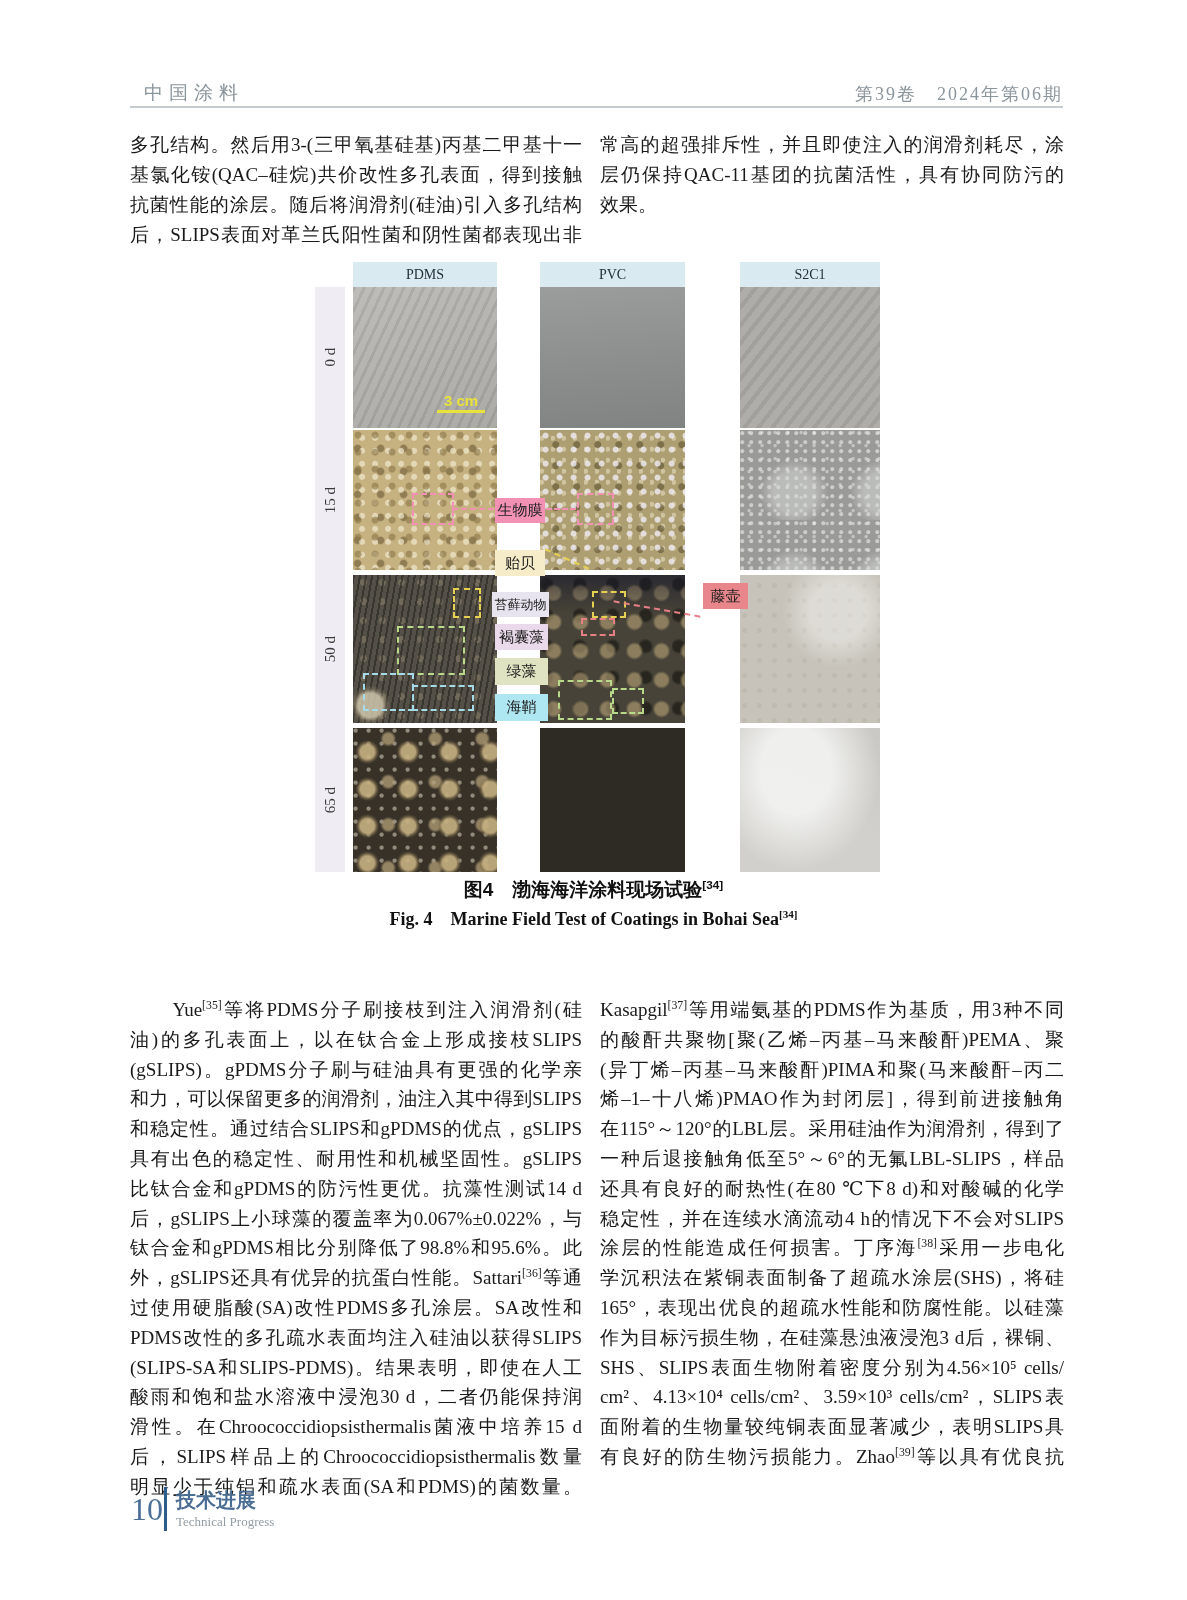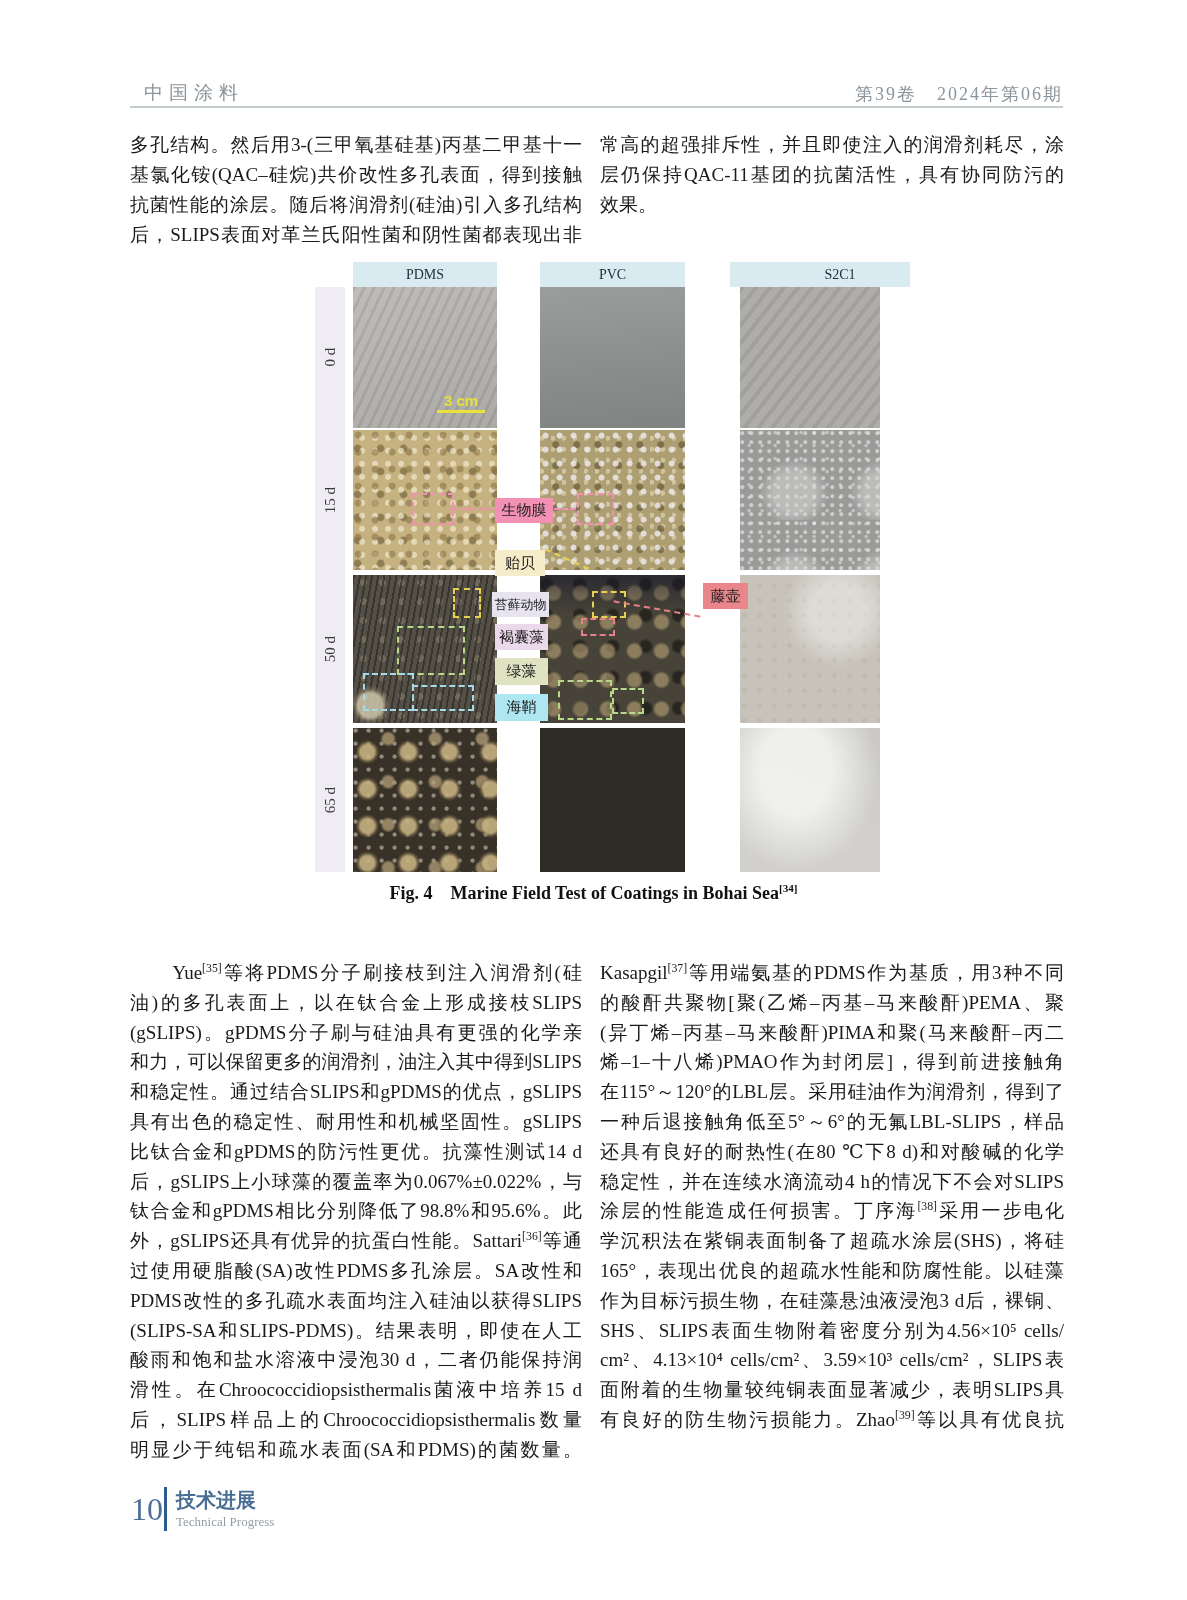--- a/index.html
+++ b/index.html
@@ -11,32 +11,32 @@
   .hdr-issue{position:absolute;left:0;top:82px;width:1063px;text-align:right;font-size:18px;color:#8b959c;letter-spacing:2px;}
   .hdr-rule{position:absolute;left:130px;top:106px;width:933px;height:2px;background:#c5cccf;}
 
   
   .textblock{position:absolute;left:130px;display:flex;gap:18px;}
   .textblock.top{top:130px;}
   .textblock.body{top:958px;}
   .col{font-size:19px;line-height:30px;}
   .col.left{width:452px;}
   .col.right{width:464px;}
-  .textblock.body .col{line-height:29.8px;}
+  .textblock.body .col{line-height:29.8px;margin-top:37px;}
   .line{text-align:justify;text-align-last:justify;height:inherit;overflow:hidden;white-space:normal;}
   .col.endpara .line:last-child{text-align-last:left;}
   sup{font-size:62%;line-height:0;}
 
   
   .figure{position:absolute;left:315px;top:258px;width:565px;height:614px;}
   .colhdr{position:absolute;top:4px;height:25px;background:#d9eaf1;display:flex;align-items:center;justify-content:center;
           font-size:14px;color:#24313a;}
   .colhdr.c1{left:38px;width:144px;}
   .colhdr.c2{left:225px;width:145px;}
-  .colhdr.c3{left:415px;width:140px;padding-left:40px;}
+  .colhdr.c3{left:425px;width:140px;}
   .rowbar{position:absolute;left:0;top:29px;width:30px;height:585px;background:#efecf3;}
   .rowlbl{position:absolute;left:15px;width:0;height:0;font-size:15px;color:#3a3a3a;white-space:nowrap;}
   .rowlbl span{display:inline-block;transform:translate(-50%,-50%) rotate(-90deg);}
 
   .ph{position:absolute;}
   .pcol1{left:38px;width:144px;} .pcol2{left:225px;width:145px;} .pcol3{left:425px;width:140px;}
   .prow1{top:29px;height:141px;} .prow2{top:172px;height:140px;} .prow3{top:317px;height:148px;} .prow4{top:470px;height:144px;}
 
   .ph-pdms-0d{background-color:#b2b0ac;background-image:
      repeating-linear-gradient(115deg,rgba(140,138,132,.28) 0 3px,rgba(196,194,188,.22) 3px 9px),
@@ -89,21 +89,21 @@
   .ph-s2c1-65d{background-color:#d1d0cc;background-image:
      radial-gradient(ellipse at 40% 30%,rgba(243,243,241,.9) 0 30%,transparent 70%),
      linear-gradient(200deg,rgba(186,185,181,.35),transparent 60%);}
 
   .scalebar{position:absolute;left:122px;top:134px;width:48px;text-align:center;
             font-family:"Liberation Sans","DejaVu Sans",sans-serif;
             font-size:15px;font-weight:bold;color:#e8e23a;border-bottom:3px solid #e8e23a;padding-bottom:1px;}
 
   .taglabel{position:absolute;display:flex;align-items:center;justify-content:center;
             font-size:15px;color:#222;}
-  .lbl-biofilm{left:180px;top:240px;width:58px;height:25px;background:#f291b4;}
+  .lbl-biofilm{left:180px;top:240px;width:50px;height:25px;background:#f291b4;}
   .lbl-mussel{left:180px;top:292px;width:50px;height:26px;background:#f6ecc9;text-align:center;}
   .lbl-bryozoan{left:177px;top:334px;width:57px;height:25px;background:#e7e4ef;font-size:13px;}
   .lbl-brown{left:180px;top:366px;width:53px;height:26px;background:#ead9ea;}
   .lbl-green{left:180px;top:400px;width:53px;height:27px;background:#dfe3c1;}
   .lbl-squirt{left:180px;top:436px;width:53px;height:27px;background:#aee7f2;}
   .lbl-barnacle{left:388px;top:325px;width:45px;height:26px;background:#e9868c;}
 
   .ann{position:absolute;border:2px dashed;background:transparent;}
   .conn{position:absolute;border-top:2px dashed;height:0;}
   .ann-pink{border-color:#f291b4;} .conn-pink{border-color:#f291b4;}
@@ -191,20 +191,21 @@
     <div class="taglabel lbl-biofilm">生物膜</div>
     <div class="taglabel lbl-mussel">贻贝</div>
     <div class="taglabel lbl-bryozoan">苔藓动物</div>
     <div class="taglabel lbl-brown">褐囊藻</div>
     <div class="taglabel lbl-green">绿藻</div>
     <div class="taglabel lbl-squirt">海鞘</div>
     <div class="taglabel lbl-barnacle">藤壶</div>
   </div>
 
   <div class="caption">
+    <div class="cap-zh">图4　渤海海洋涂料现场试验<sup>[34]</sup></div>
     <div class="cap-en">Fig. 4　Marine Field Test of Coatings in Bohai Sea<sup>[34]</sup></div>
   </div>
 
   <section class="textblock body">
     <div class="col left">
         <div class="line">　　Yue<sup>[35]</sup>等将PDMS分子刷接枝到注入润滑剂(硅</div>
         <div class="line">油)的多孔表面上，以在钛合金上形成接枝SLIPS</div>
         <div class="line">(gSLIPS)。gPDMS分子刷与硅油具有更强的化学亲</div>
         <div class="line">和力，可以保留更多的润滑剂，油注入其中得到SLIPS</div>
         <div class="line">和稳定性。通过结合SLIPS和gPDMS的优点，gSLIPS</div>

